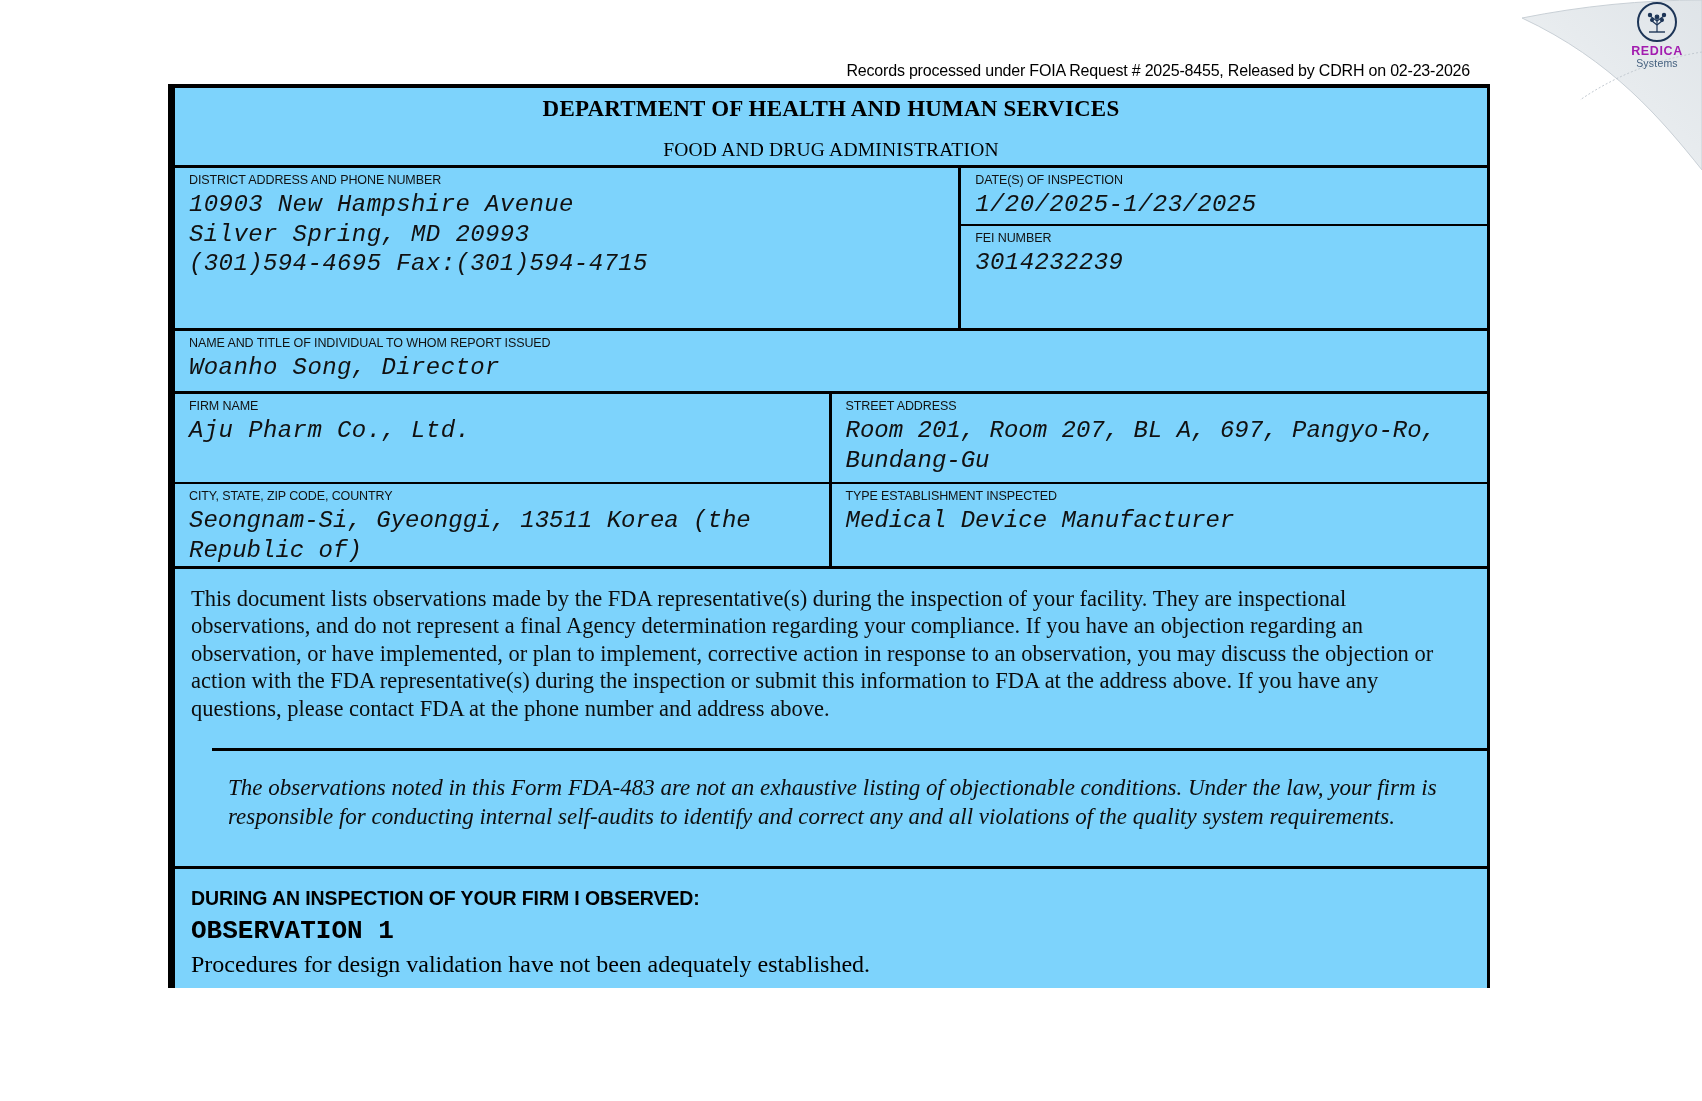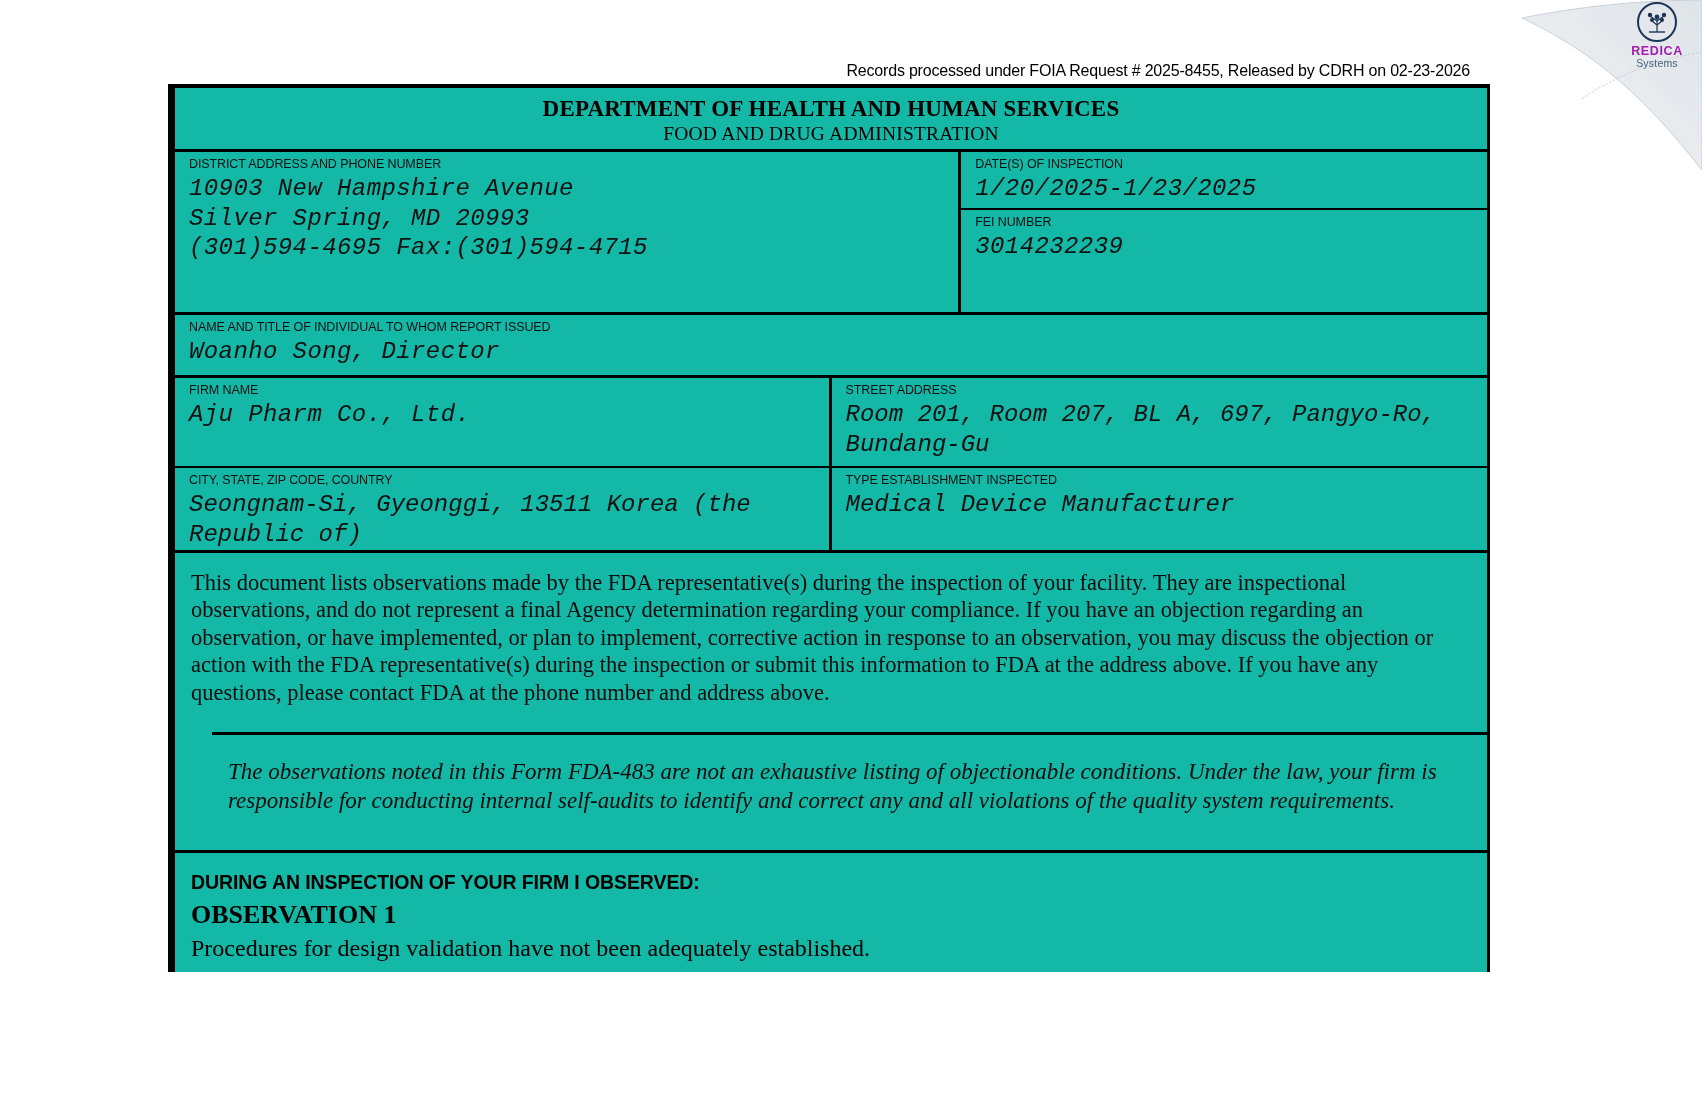--- a/index.html
+++ b/index.html
@@ -73,42 +73,42 @@
     letter-spacing: 0.2px;
     line-height: 1.1;
   }
 
   
   .form {
     position: absolute;
     left: 168px;
     top: 84px;
     width: 1322px;
-    background: #14b8a6;
+    background: #7dd3fc;
     border-left: 7px solid #000;
     border-right: 3px solid #000;
     border-top: 4px solid #000;
     box-sizing: border-box;
     z-index: 2;
   }
   .form-title-block {
     text-align: center;
     padding: 8px 0 4px 0;
   }
   .dept {
     font-family: "Liberation Serif", serif;
     font-weight: bold;
     font-size: 23px;
     letter-spacing: 0.2px;
   }
   .agency {
     font-family: "Liberation Serif", serif;
     font-size: 19.5px;
     letter-spacing: 0.2px;
-    margin-top: 1px;
+    margin-top: 17px;
   }
 
   .row { display: flex; }
   .cell {
     box-sizing: border-box;
     padding: 5px 10px 6px 14px;
     position: relative;
   }
   .cell-label {
     font-family: "Liberation Sans", sans-serif;
@@ -160,21 +160,21 @@
     padding: 18px 22px 10px 16px;
   }
   .obs-header {
     font-family: "Liberation Sans", sans-serif;
     font-weight: bold;
     font-size: 19.5px;
     letter-spacing: -0.1px;
     color: #000;
   }
   .obs-number {
-    font-family: Liberation Serif, serif;
+    font-family: Liberation Mono, monospace;
     font-weight: bold;
     font-size: 26px;
     margin-top: 6px;
   }
   .obs-text {
     font-family: "Liberation Serif", serif;
     font-size: 24px;
     margin-top: 4px;
     line-height: 1.2;
   }

